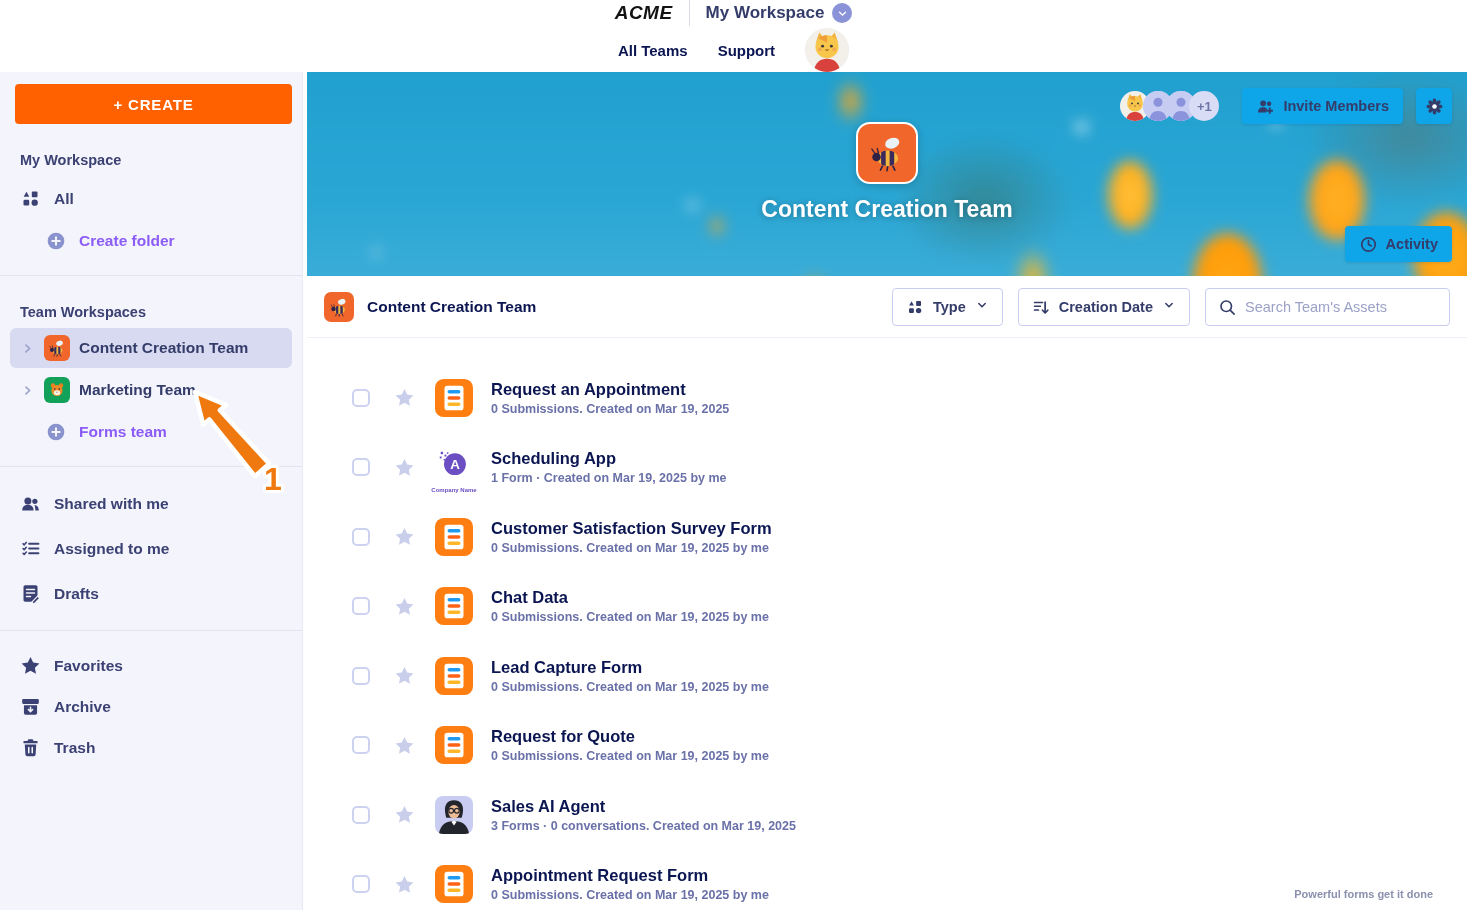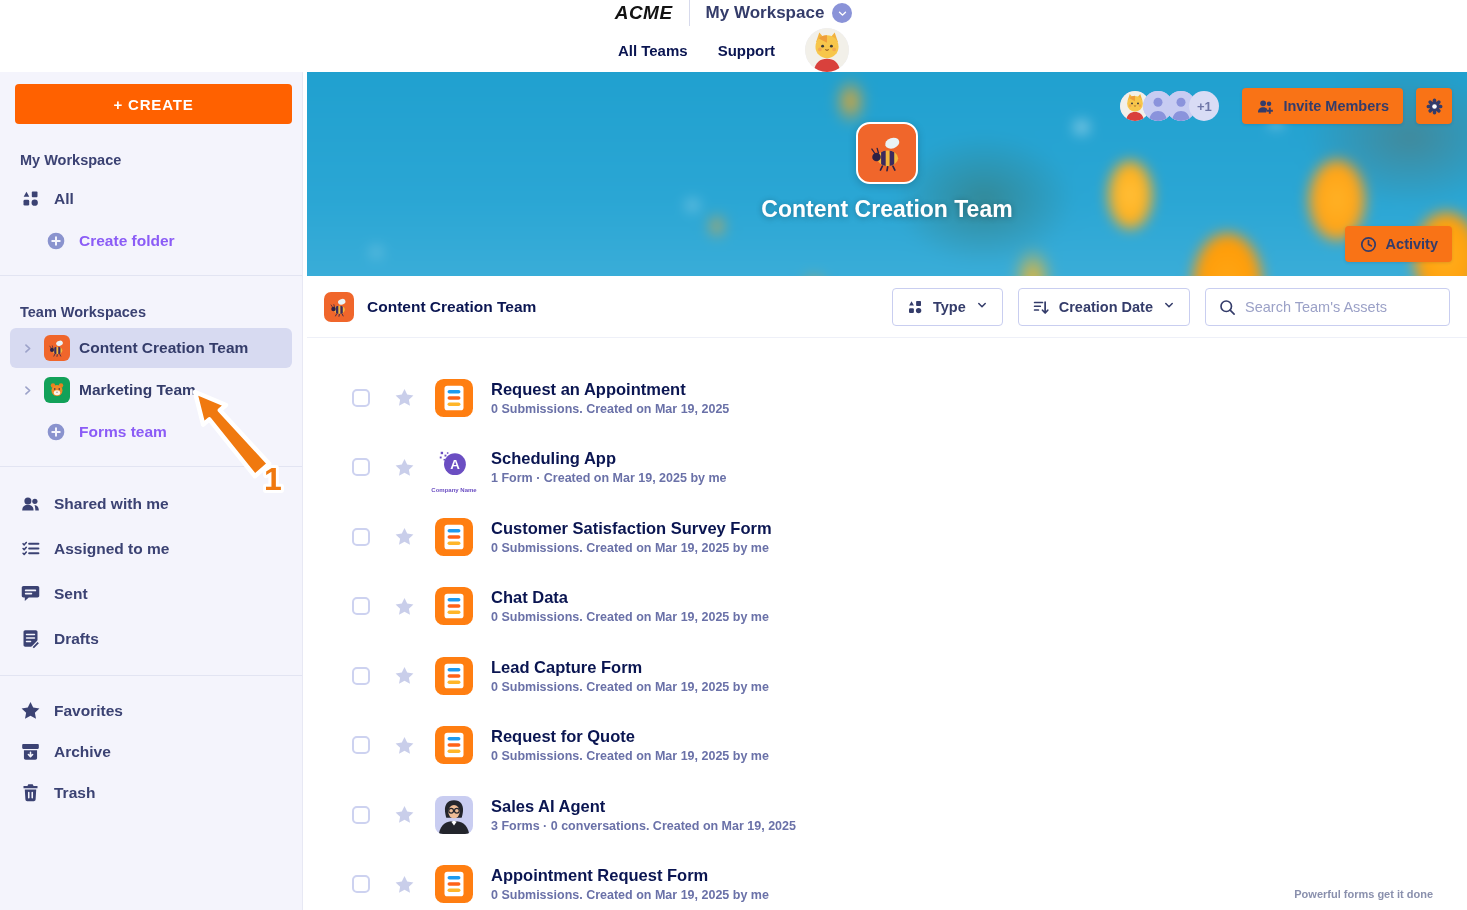--- a/index.html
+++ b/index.html
@@ -81,21 +81,21 @@
   .team-badge svg { width:42px; height:42px; }
   .banner-title { position:absolute; top:124px; left:0; width:100%; text-align:center; color:#fff;
                   font-size:23px; font-weight:800; text-shadow:0 1px 6px rgba(0,0,0,.3); }
   .banner-top { position:absolute; top:16px; right:15px; display:flex; align-items:center; gap:13px; }
   .avatars { display:flex; align-items:center; margin-right:10px; }
   .av { width:30px; height:30px; border-radius:50%; overflow:hidden; margin-left:-7px; cursor:pointer;
         background:#C7CCF2; display:flex; align-items:center; justify-content:center; }
   .av:first-child { margin-left:0; }
   .av svg { width:100%; height:100%; }
   .av.more { background:#D9DCF5; color:#6F76A7; font-size:13px; font-weight:700; }
-  .wbtn { height:36px; background:#f97316; border:none; border-radius:4px; display:flex; align-items:center;
+  .wbtn { height:36px; background:#0ea5e9; border:none; border-radius:4px; display:flex; align-items:center;
           gap:8px; padding:0 14px; font-family:inherit; font-size:14.5px; font-weight:700; color:#343C6A;
           cursor:pointer; box-shadow:0 1px 3px rgba(10,21,81,.12); }
   .wbtn svg { width:19px; height:19px; fill:#343C6A; }
   .gear-btn { width:36px; padding:0; justify-content:center; }
   .activity-btn { position:absolute; right:15px; bottom:14px; }
   .activity-btn svg { fill:none; }
 
   
   .toolbar { height:62px; display:flex; align-items:center; padding:0 17px; border-bottom:1px solid #EEF0F8; }
   .crumb { display:flex; align-items:center; gap:13px; cursor:pointer; }
@@ -384,26 +384,20 @@
       <svg>
           <use href="#i-shared"></use>
         </svg>
       <span>Shared with me</span>
     </div>
     <div class="side-item">
       <svg style="fill:none;color:#3B4273">
           <use href="#i-assigned"></use>
         </svg>
       <span>Assigned to me</span>
-    </div>
-    <div class="side-item">
-      <svg>
-          <use href="#i-sent"></use>
-        </svg>
-      <span>Sent</span>
     </div>
     <div class="side-item">
       <svg>
           <use href="#i-drafts"></use>
         </svg>
       <span>Drafts</span>
     </div>
 
     <div class="sdivider"></div>
 

